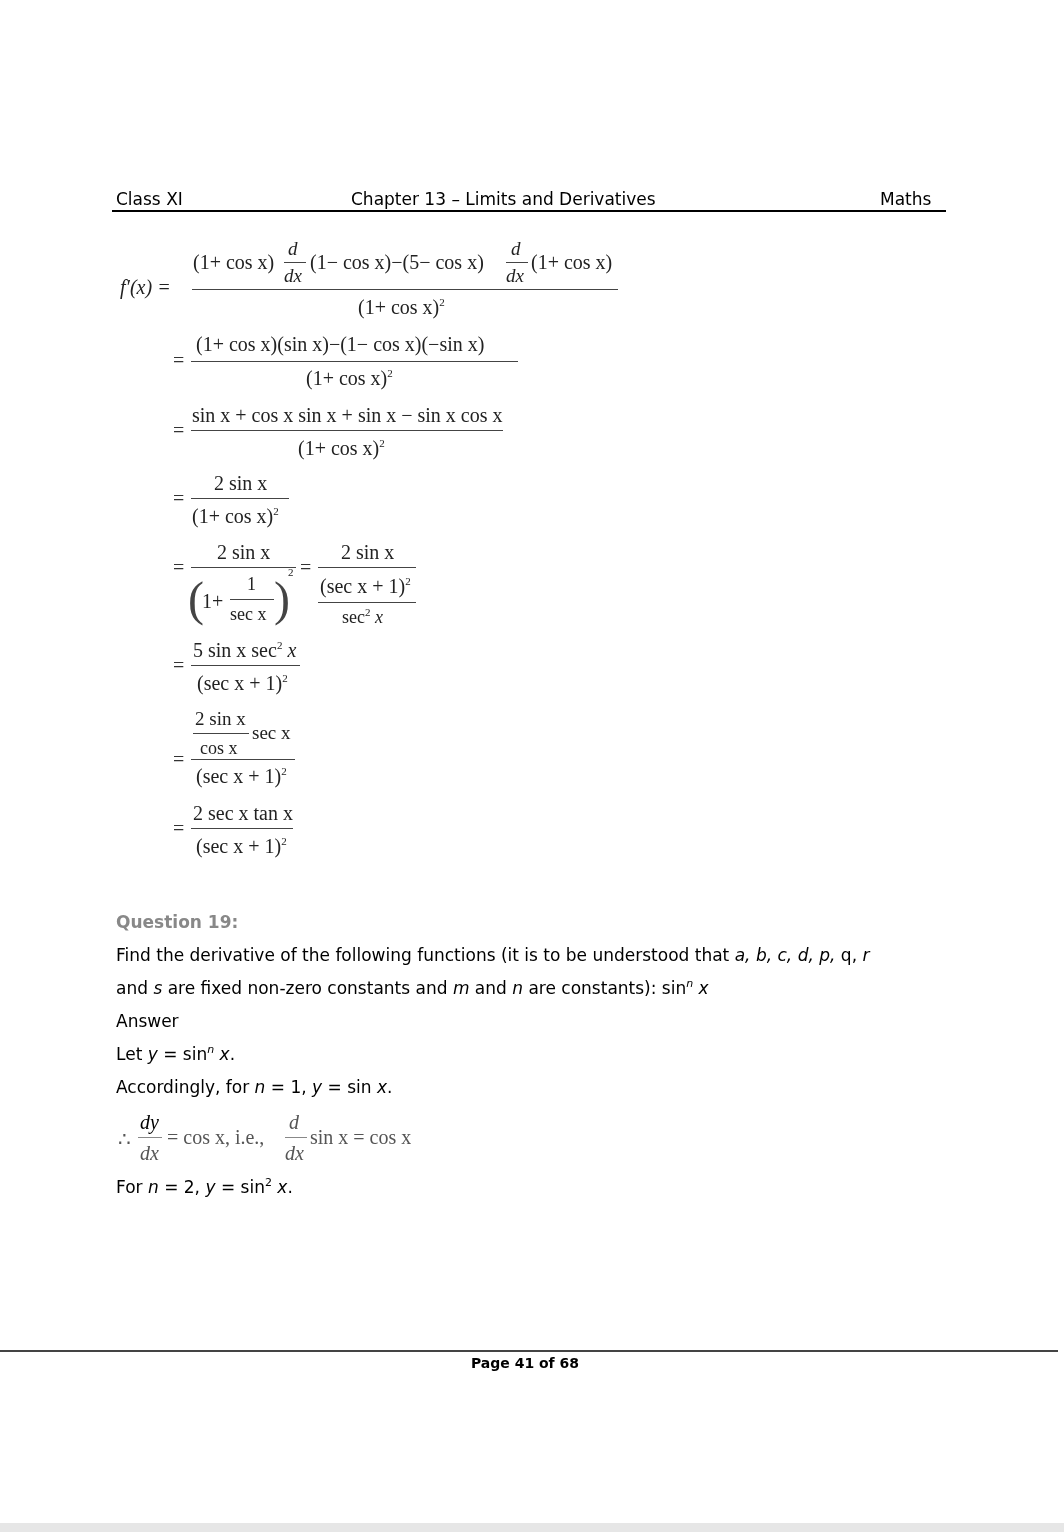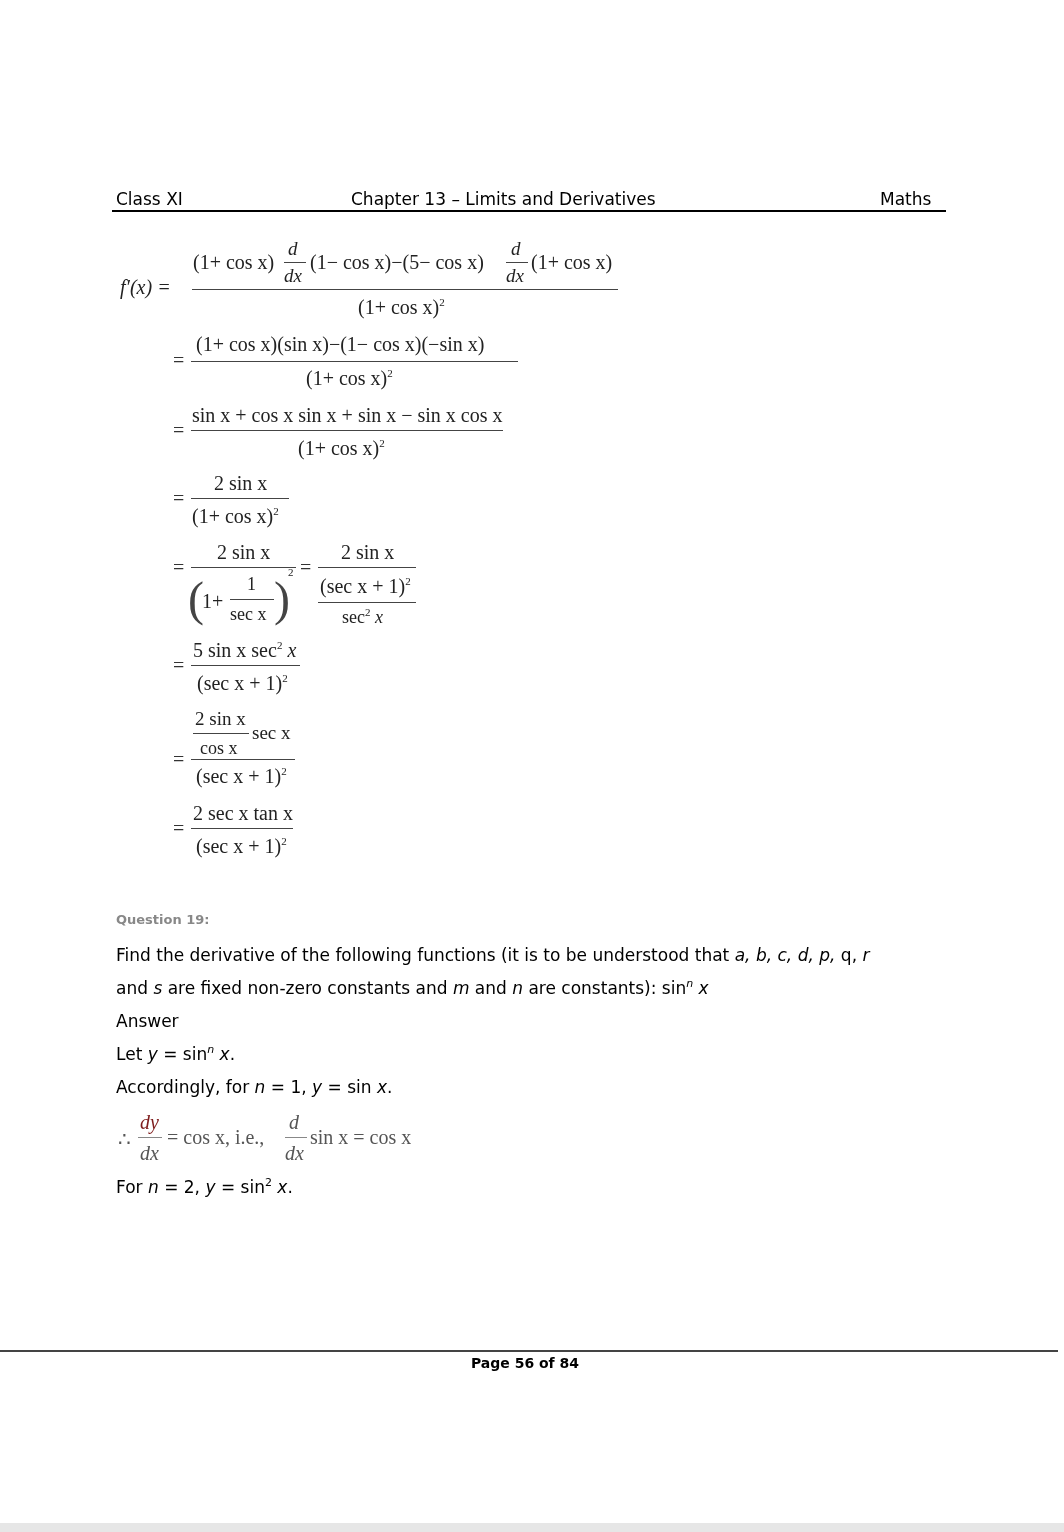--- a/index.html
+++ b/index.html
@@ -6,21 +6,21 @@
   body{width:1064px;height:1532px;position:relative;overflow:hidden;font-family:"DejaVu Sans","Liberation Sans",sans-serif;color:#000;}
   .abs{position:absolute;white-space:nowrap;}
   .hdr{font-size:17px;top:189px;}
   .hdr-rule{position:absolute;left:112px;top:210px;width:834px;height:2px;background:#000;}
   .m{font-family:"Liberation Serif","DejaVu Serif",serif;font-size:20px;color:#222;}
   .mi{font-style:italic;}
   .bar{position:absolute;height:1px;background:#444;}
   .eq{font-family:"Liberation Serif","DejaVu Serif",serif;font-size:20px;color:#333;}
   sup{font-size:11px;vertical-align:super;line-height:0;}
   .txt{font-size:17px;color:#000;}
-  .q{font-size:13px;font-weight:bold;color:#888;}
+  .q{font-size:17px;font-weight:bold;color:#888;}
   .foot-rule{position:absolute;left:0;top:1350px;width:1058px;height:2px;background:#444;}
   .foot{font-size:14px;font-weight:bold;top:1355px;left:0;width:1050px;text-align:center;}
   .grey-band{position:absolute;left:0;top:1523px;width:1064px;height:9px;background:#e6e6e6;}
 </style>
 </head>
 <body>
 
 <div class="abs hdr" style="left:116px">Class XI</div>
 <div class="abs hdr" style="left:351px">Chapter 13 – Limits and Derivatives</div>
 <div class="abs hdr" style="left:880px">Maths</div>
@@ -102,28 +102,28 @@
 
 <div class="abs txt" style="left:116px;top:1011px">Answer</div>
 <div class="abs txt" style="left:116px;top:1044px">
   <span>Let </span><i>y</i><span> = sin</span><sup><i>n</i></sup><i> x</i><span>.</span>
 </div>
 <div class="abs txt" style="left:116px;top:1077px">
   <span>Accordingly, for </span><i>n</i><span> = 1, </span><i>y</i><span> = sin </span><i>x</i><span>.</span>
 </div>
 <div>
   <span class="abs m" style="left:118px;top:1127px;color:#555">∴</span>
-  <span class="abs m mi" style="left:140px;top:1111px;color:#7f1d1d">dy</span>
+  <span class="abs m mi" style="left:140px;top:1111px;color:#000000">dy</span>
   <span class="bar" style="left:138px;top:1137px;width:24px;background:#888"></span>
   <span class="abs m mi" style="left:140px;top:1142px;color:#555">dx</span>
   <span class="abs m" style="left:167px;top:1126px;color:#555">= cos x,  i.e.,</span>
   <span class="abs m mi" style="left:289px;top:1111px;color:#555">d</span>
   <span class="bar" style="left:285px;top:1137px;width:22px;background:#888"></span>
   <span class="abs m mi" style="left:285px;top:1142px;color:#555">dx</span>
   <span class="abs m" style="left:310px;top:1126px;color:#555">sin x = cos x</span>
 </div>
 <div class="abs txt" style="left:116px;top:1177px">
   <span>For </span><i>n</i><span> = 2, </span><i>y</i><span> = sin</span><sup>2</sup><i> x</i><span>.</span>
 </div>
 
 <div class="foot-rule"></div>
-<div class="abs foot">Page 56 of 84</div>
+<div class="abs foot">Page 41 of 68</div>
 <div class="grey-band"></div>
 
 </body></html>

